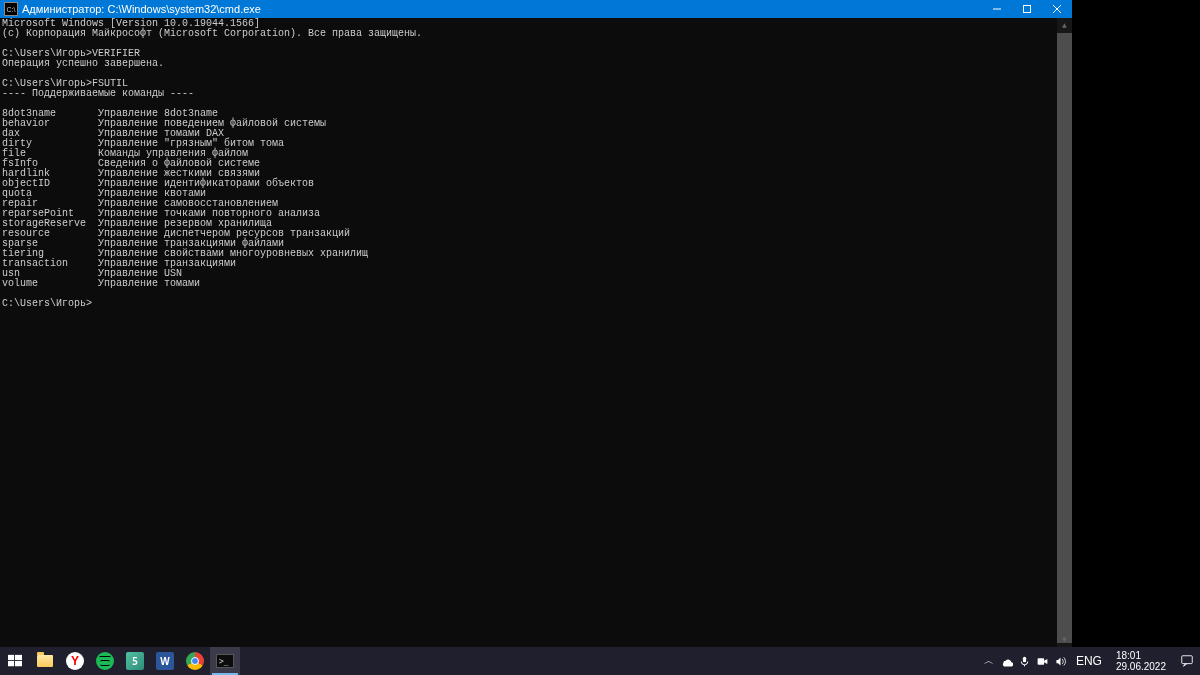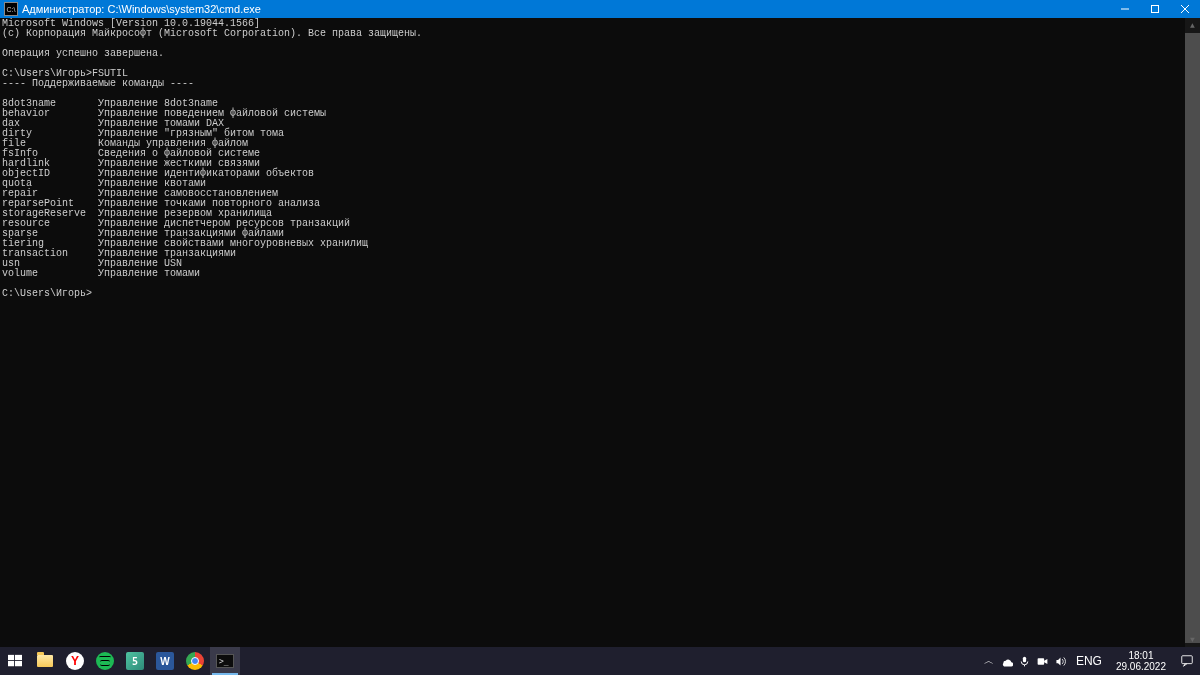--- a/index.html
+++ b/index.html
@@ -1,18 +1,18 @@
 <!DOCTYPE html>
 <html><head>
 <meta charset="utf-8">
 <style>
   * { margin: 0; padding: 0; box-sizing: border-box; }
   html, body { width: 1200px; height: 675px; overflow: hidden; font-family: 'Consolas', monospace; background: #000; }
   
-  .window { width: 1200px; height: 647px; display: flex; flex-direction: column; }
+  .window { width: 1072px; height: 647px; display: flex; flex-direction: column; }
   
   .titlebar { height: 18px; background: #0078d7; display: flex; align-items: center; color: #fff; font-family: 'Segoe UI', sans-serif; font-size: 11px; }
   .titlebar-icon { width: 14px; height: 14px; margin-left: 4px; margin-right: 4px; background: #000; border: 1px solid #888; display: flex; align-items: center; justify-content: center; font-size: 7px; color:#ccc; }
   .titlebar-text { flex: 1; white-space: nowrap; }
   .titlebar-label { font-weight: 400; }
   .titlebar-path { font-weight: 400; }
   .window-controls { display: flex; height: 100%; }
   .win-btn { width: 30px; height: 100%; display: flex; align-items: center; justify-content: center; color: #fff; font-size: 10px; }
   .win-btn svg { width: 10px; height: 10px; }
   
@@ -42,21 +42,21 @@
   .word-icon { width:18px; height:18px; background:#2b579a; border-radius:2px; display:flex; align-items:center; justify-content:center; color:#fff; font-size:10px; font-weight:bold; font-family:Arial; }
   .chrome-icon { width:18px; height:18px; border-radius:50%; background: conic-gradient(#ea4335 0 120deg, #fbbc05 120deg 240deg, #34a853 240deg 360deg); position:relative; }
   .chrome-icon::after { content:''; position:absolute; top:5px; left:5px; width:8px; height:8px; border-radius:50%; background:#4285f4; border:1.5px solid #fff; box-sizing:border-box; }
   .cmd-icon { width:18px; height:14px; background:#0c0c0c; border:1px solid #555; display:flex; align-items:center; padding-left:2px; color:#ccc; font-size:8px; }
   
   .taskbar-right { margin-left: auto; display: flex; align-items: center; height: 100%; color: #fff; font-family: 'Segoe UI', sans-serif; font-size: 10px; }
   .tray-icon { width: 18px; height: 28px; display: flex; align-items: center; justify-content: center; }
   .tray-icon svg { width: 13px; height: 13px; fill: #fff; }
   .chevron-up { font-size: 10px; }
   .lang { padding: 0 6px; font-size: 12px; }
-  .clock { padding: 0 8px; text-align: center; line-height: 11px; font-size: 10px; }
+  .clock { padding: 0 8px; line-height: 11px; font-size: 10px; }
   .notif { width: 26px; display:flex; align-items:center; justify-content:center; }
   .notif svg { width:14px; height:14px; stroke:#fff; fill:none; }
 </style>
 </head>
 <body>
 
 <div class="window">
   <div class="titlebar">
     <div class="titlebar-icon">C:\</div>
     <div class="titlebar-text">
@@ -78,20 +78,21 @@
             <line x1="1" y1="1" x2="9" y2="9" stroke="#fff" stroke-width="1"></line>
             <line x1="9" y1="1" x2="1" y2="9" stroke="#fff" stroke-width="1"></line>
           </svg>
       </div>
     </div>
   </div>
   <div class="terminal" id="terminal-lines">
     <div class="terminal-line">Microsoft Windows [Version 10.0.19044.1566]</div>
       <div class="terminal-line">(c) Корпорация Майкрософт (Microsoft Corporation). Все права защищены.</div>
       <div class="terminal-line"></div>
+      <div class="terminal-line">C:\Users\Игорь&gt;VERIFIER</div>
       <div class="terminal-line">Операция успешно завершена.</div>
       <div class="terminal-line"></div>
       <div class="terminal-line">C:\Users\Игорь&gt;FSUTIL</div>
       <div class="terminal-line">---- Поддерживаемые команды ----</div>
       <div class="terminal-line"></div>
       <div class="terminal-line">8dot3name       Управление 8dot3name</div>
       <div class="terminal-line">behavior        Управление поведением файловой системы</div>
       <div class="terminal-line">dax             Управление томами DAX</div>
       <div class="terminal-line">dirty           Управление "грязным" битом тома</div>
       <div class="terminal-line">file            Команды управления файлом</div>

